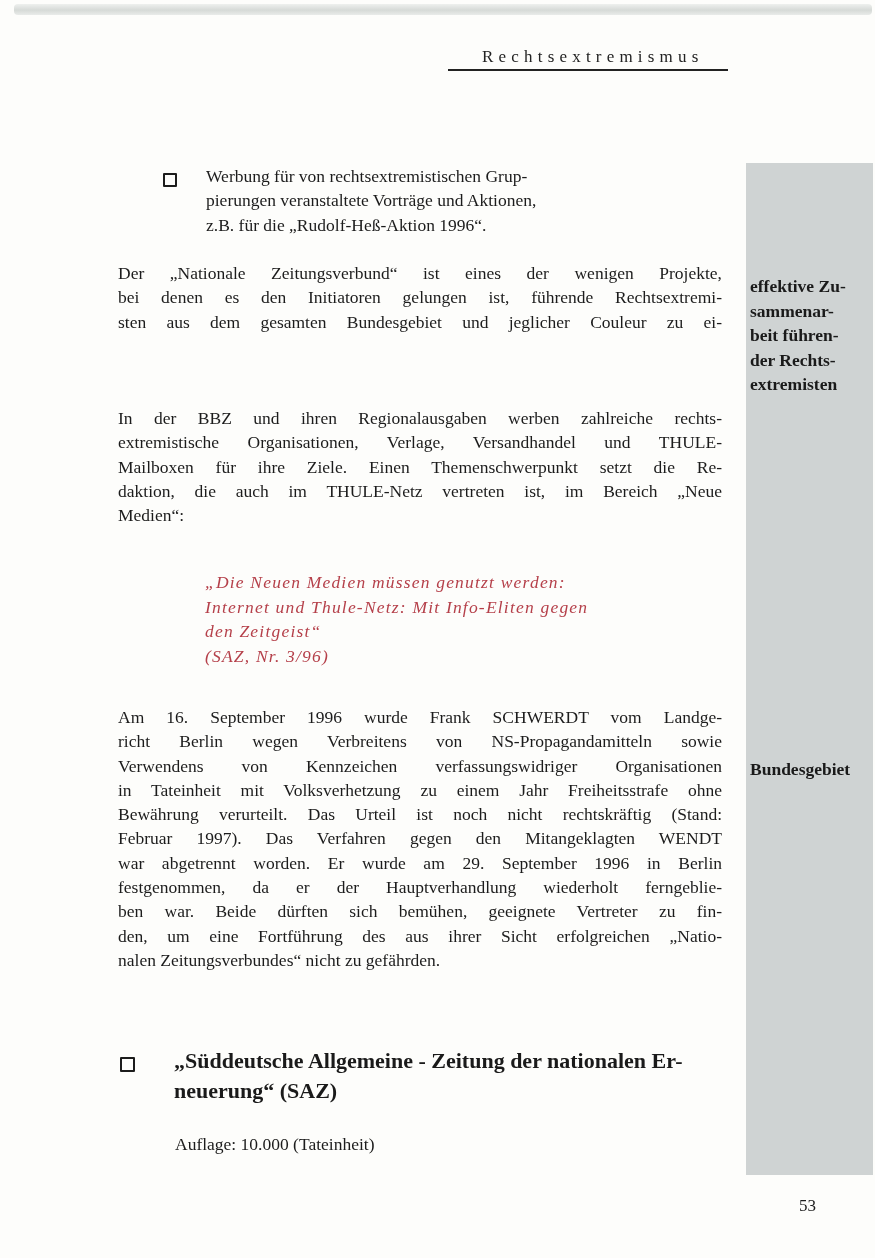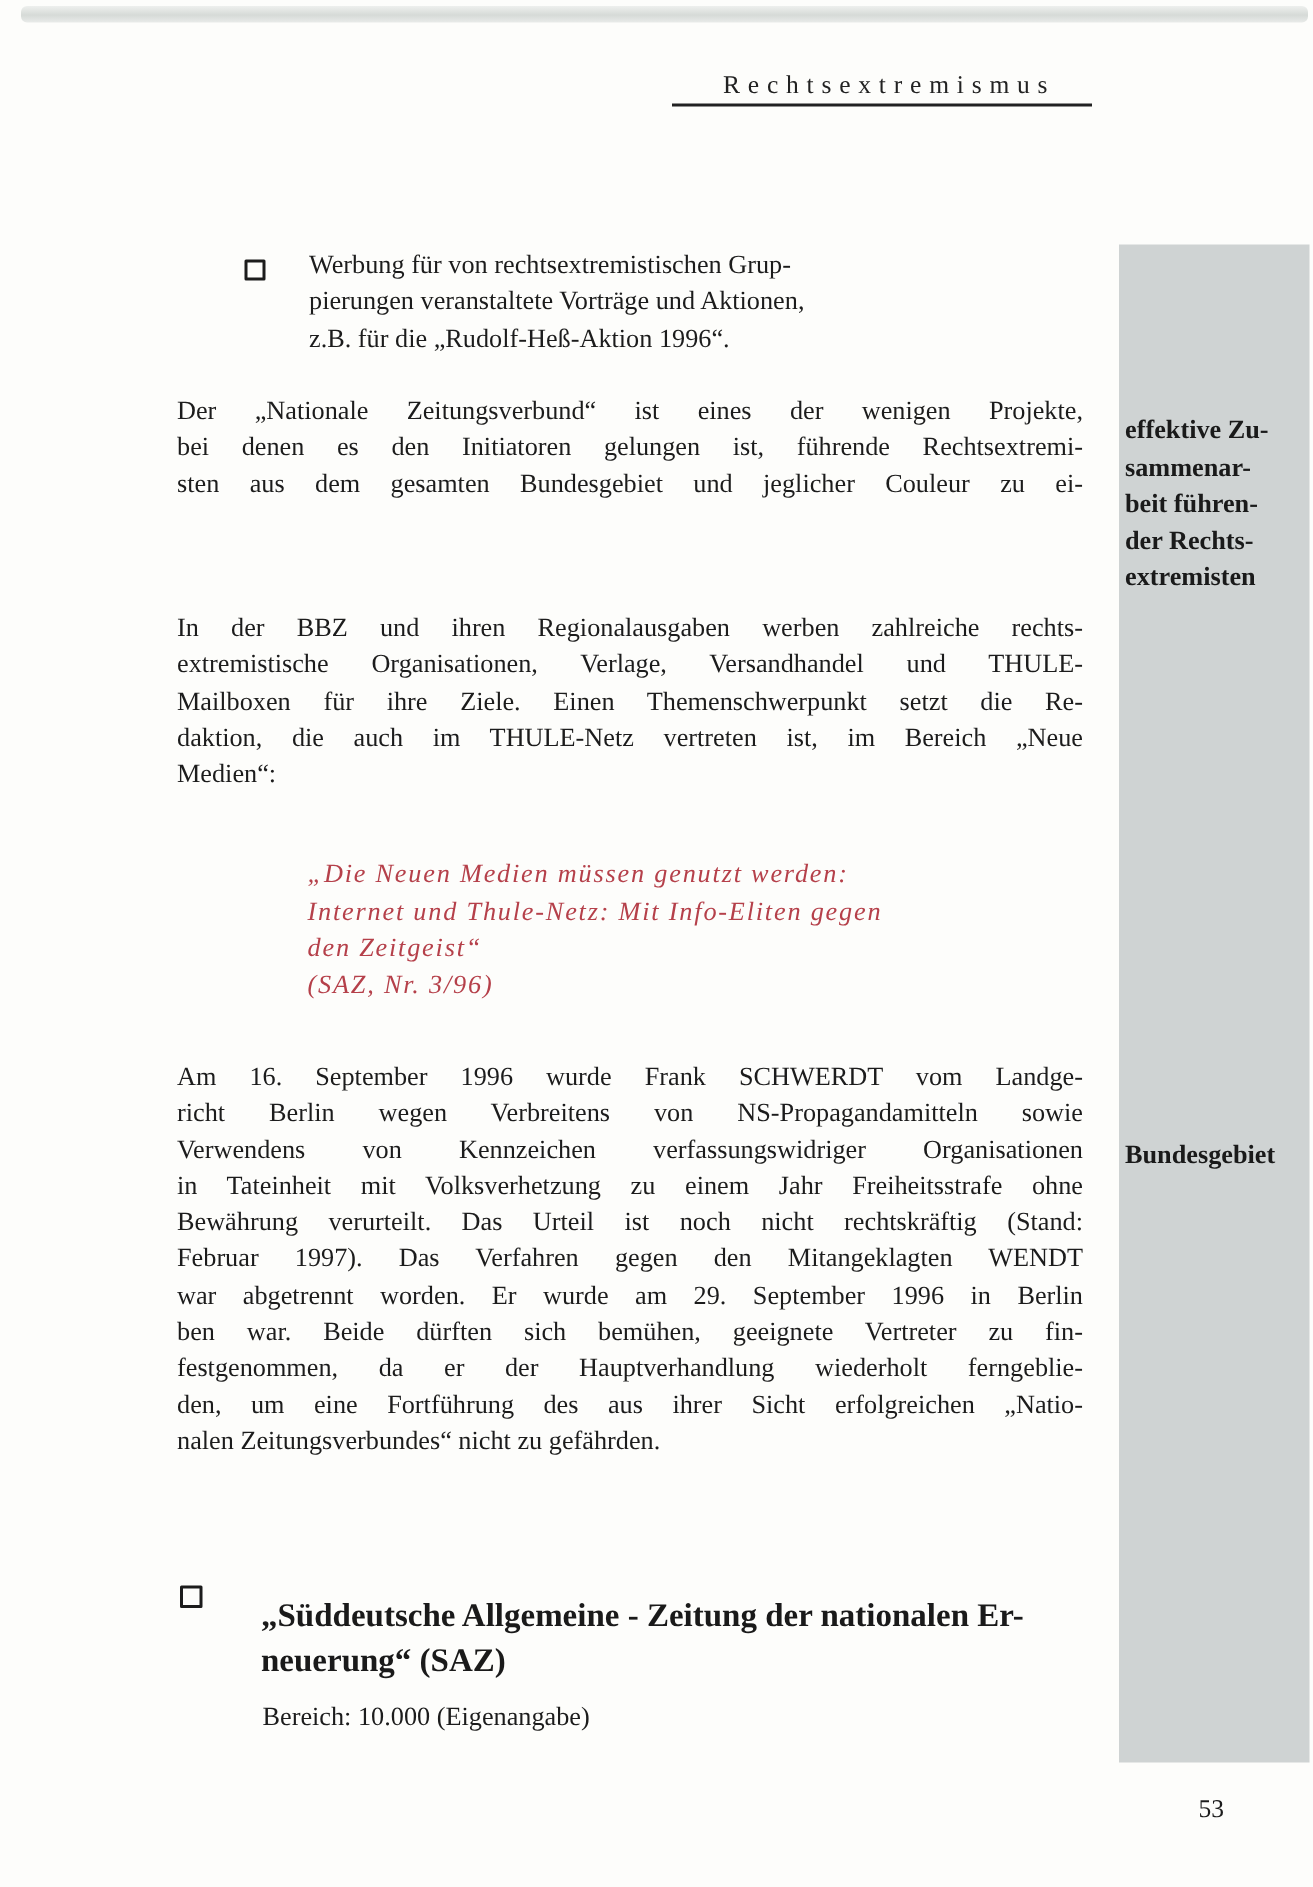--- a/index.html
+++ b/index.html
@@ -43,21 +43,21 @@
     position: absolute; left: 206px; width: 430px;
     font-size: 17.5px; line-height: 24.3px; color: #1c1c1c;
   }
   .quote {
     position: absolute; left: 205px; width: 460px;
     font-style: italic; font-size: 17.5px; line-height: 24.5px; letter-spacing: 1.2px;
     color: #b5404a;
   }
   .heading {
     position: absolute; left: 174px; width: 550px;
-    font-weight: bold; font-size: 22px; line-height: 30px; color: #1a1a1a; margin-top: 16px;
+    font-weight: bold; font-size: 22px; line-height: 30px; color: #1a1a1a;
   }
   .sub {
     position: absolute; left: 175px; top: 1134px;
     font-size: 17.5px; color: #1c1c1c;
   }
   .page-num {
     position: absolute; left: 799px; top: 1196px; font-size: 17px; color: #1c1c1c;
   }
 </style>
 </head>
@@ -111,27 +111,27 @@
 </div>
 
 <div class="para" style="top:705px;">
   <span class="ln">Am 16. September 1996 wurde Frank SCHWERDT vom Landge-</span>
   <span class="ln">richt Berlin wegen Verbreitens von NS-Propagandamitteln sowie</span>
   <span class="ln">Verwendens von Kennzeichen verfassungswidriger Organisationen</span>
   <span class="ln">in Tateinheit mit Volksverhetzung zu einem Jahr Freiheitsstrafe ohne</span>
   <span class="ln">Bewährung verurteilt. Das Urteil ist noch nicht rechtskräftig (Stand:</span>
   <span class="ln">Februar 1997). Das Verfahren gegen den Mitangeklagten WENDT</span>
   <span class="ln">war abgetrennt worden. Er wurde am 29. September 1996 in Berlin</span>
+  <span class="ln">festgenommen, da er der Hauptverhandlung wiederholt ferngeblie-</span>
   <span class="ln">ben war. Beide dürften sich bemühen, geeignete Vertreter zu fin-</span>
-  <span class="ln">festgenommen, da er der Hauptverhandlung wiederholt ferngeblie-</span>
   <span class="ln">den, um eine Fortführung des aus ihrer Sicht erfolgreichen „Natio-</span>
   <span class="ln last">nalen Zeitungsverbundes“ nicht zu gefährden.</span>
 </div>
 
 <div class="bullet-box" style="left:120px; top:1057px; width:11px; height:11px;"></div>
 <div class="heading" style="top:1046px;">
   <span style="display:block">„Süddeutsche Allgemeine - Zeitung der nationalen Er-</span>
   <span style="display:block">neuerung“ (SAZ)</span>
 </div>
 
-<div class="sub">Bereich: 10.000 (Eigenangabe)</div>
+<div class="sub">Auflage: 10.000 (Tateinheit)</div>
 
 <div class="page-num">53</div>
 
 </body></html>

